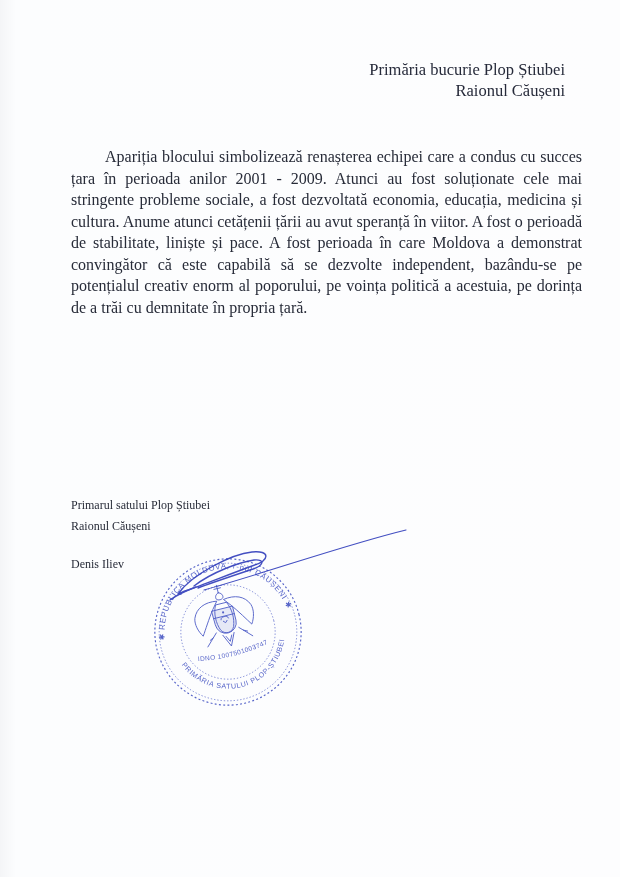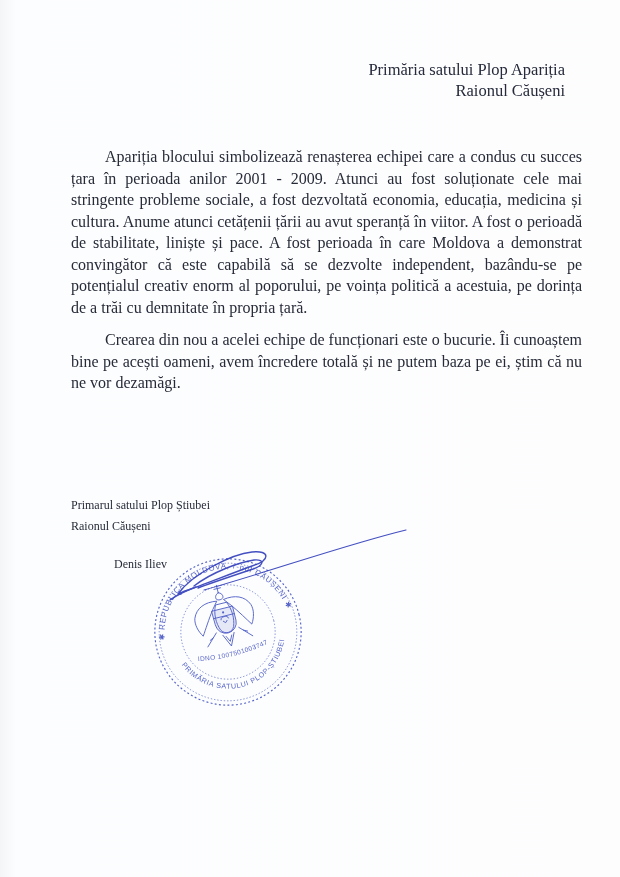--- a/index.html
+++ b/index.html
@@ -24,46 +24,45 @@
     text-align:justify;
   }
   .body-text p{
     margin:0 0 11px 0;
     text-indent:34px;
   }
   .signoff{
     position:absolute;top:495px;left:71px;
     font-size:12px;line-height:21px;
   }
-  .signer-name{margin-top:17px;text-align:center;}
+  .signer-name{margin-top:17px;}
   .signature-svg{
     position:absolute;left:148px;top:516px;width:266px;height:92px;
     z-index:3;pointer-events:none;
   }
   .stamp-svg{
     position:absolute;left:151px;top:555px;width:154px;height:154px;
     transform:rotate(-14deg);
     opacity:.88;
     z-index:2;pointer-events:none;
   }
   .stamp-svg text{font-family:"Liberation Sans","DejaVu Sans",sans-serif;}
 </style>
 </head>
 <body>
 
 <div class="page">
 
   <div class="letterhead">
-    <div>Primăria satului Plop Apariția</div>
+    <div>Primăria bucurie Plop Știubei</div>
     <div>Raionul Căușeni</div>
   </div>
 
   <div class="body-text">
     <p>Apariția blocului simbolizează renașterea echipei care a condus cu succes țara în perioada anilor 2001 - 2009. Atunci au fost soluționate cele mai stringente probleme sociale, a fost dezvoltată economia, educația, medicina și cultura. Anume atunci cetățenii țării au avut speranță în viitor. A fost o perioadă de stabilitate, liniște și pace. A fost perioada în care Moldova a demonstrat convingător că este capabilă să se dezvolte independent, bazându-se pe potențialul creativ enorm al poporului, pe voința politică a acestuia, pe dorința de a trăi cu demnitate în propria țară.</p>
-    <p>Crearea din nou a acelei echipe de funcționari este o bucurie. Îi cunoaștem bine pe acești oameni, avem încredere totală și ne putem baza pe ei, știm că nu ne vor dezamăgi.</p>
   </div>
 
   <div class="signoff">
     <div>Primarul satului Plop Știubei</div>
     <div>Raionul Căușeni</div>
     <div class="signer-name">Denis Iliev</div>
   </div>
 
   <svg class="signature-svg" viewBox="0 0 266 92" fill="none" stroke="#2f3cbb" stroke-width="1.4" stroke-linecap="round" stroke-linejoin="round" opacity="0.9">
     <path d="M30,78 C44,58 84,38 104,36 C122,34 123,44 104,50 C82,58 52,70 40,74 C33,76 29,79 33,78"></path>

